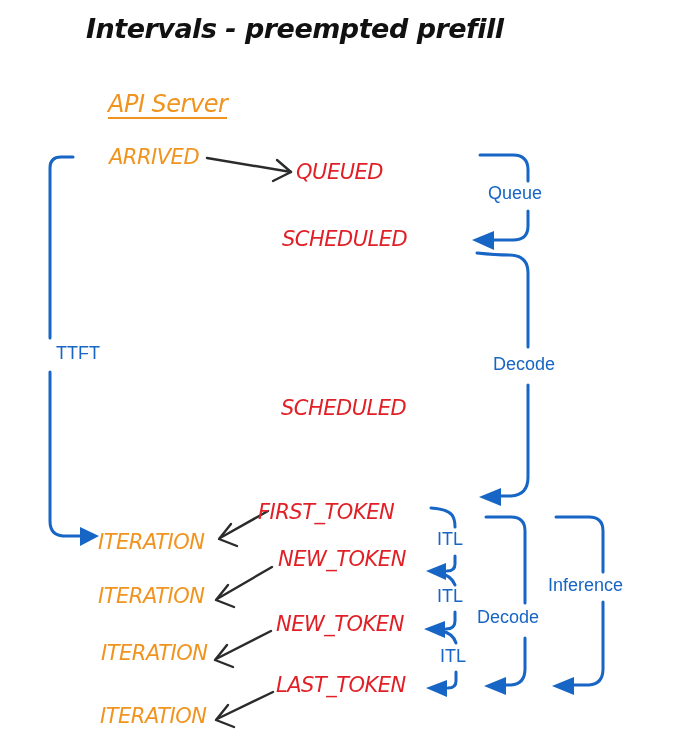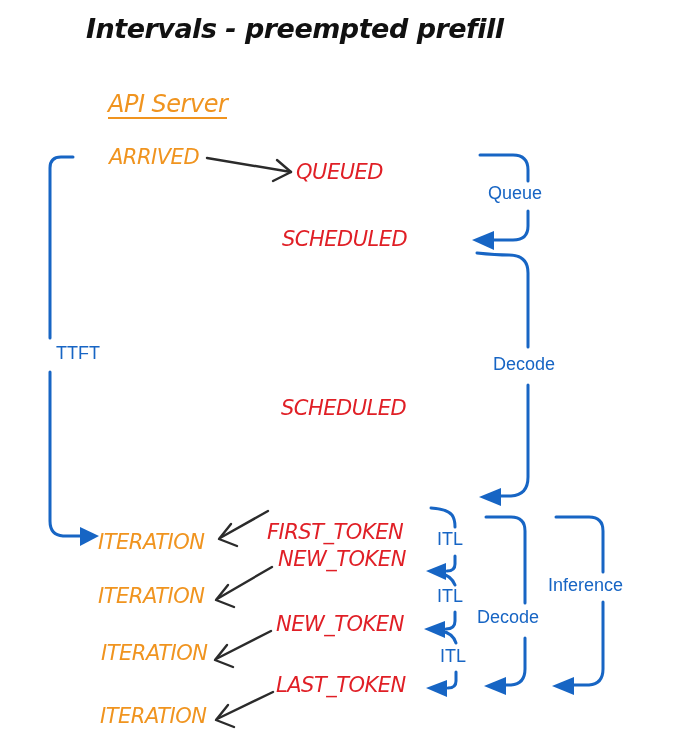--- a/index.html
+++ b/index.html
@@ -114,21 +114,21 @@
 
   <div class="txt hand orange" style="left:109px;top:147px;">ARRIVED</div>
   <div class="txt hand orange" style="left:98px;top:532px;">ITERATION</div>
   <div class="txt hand orange" style="left:98px;top:586px;">ITERATION</div>
   <div class="txt hand orange" style="left:101px;top:643px;">ITERATION</div>
   <div class="txt hand orange" style="left:100px;top:706px;">ITERATION</div>
 
   <div class="txt hand red" style="left:296px;top:162px;text-align:right;">QUEUED</div>
   <div class="txt hand red" style="left:282px;top:229px;">SCHEDULED</div>
   <div class="txt hand red" style="left:281px;top:398px;">SCHEDULED</div>
-  <div class="txt hand red" style="left:267px;top:502px;margin-top:20px;">FIRST_TOKEN</div>
+  <div class="txt hand red" style="left:258px;top:502px;">FIRST_TOKEN</div>
   <div class="txt hand red" style="left:278px;top:549px;">NEW_TOKEN</div>
   <div class="txt hand red" style="left:276px;top:614px;">NEW_TOKEN</div>
   <div class="txt hand red" style="left:276px;top:675px;font-style:italic;">LAST_TOKEN</div>
 
   <div class="txt blue-label" style="left:20px;top:344px;margin-left:36px;">TTFT</div>
   <div class="txt blue-label" style="left:488px;top:184px;">Queue</div>
   <div class="txt blue-label" style="left:493px;top:355px;">Decode</div>
   <div class="txt blue-label" style="left:437px;top:530px;">ITL</div>
   <div class="txt blue-label" style="left:437px;top:587px;">ITL</div>
   <div class="txt blue-label" style="left:440px;top:647px;">ITL</div>

